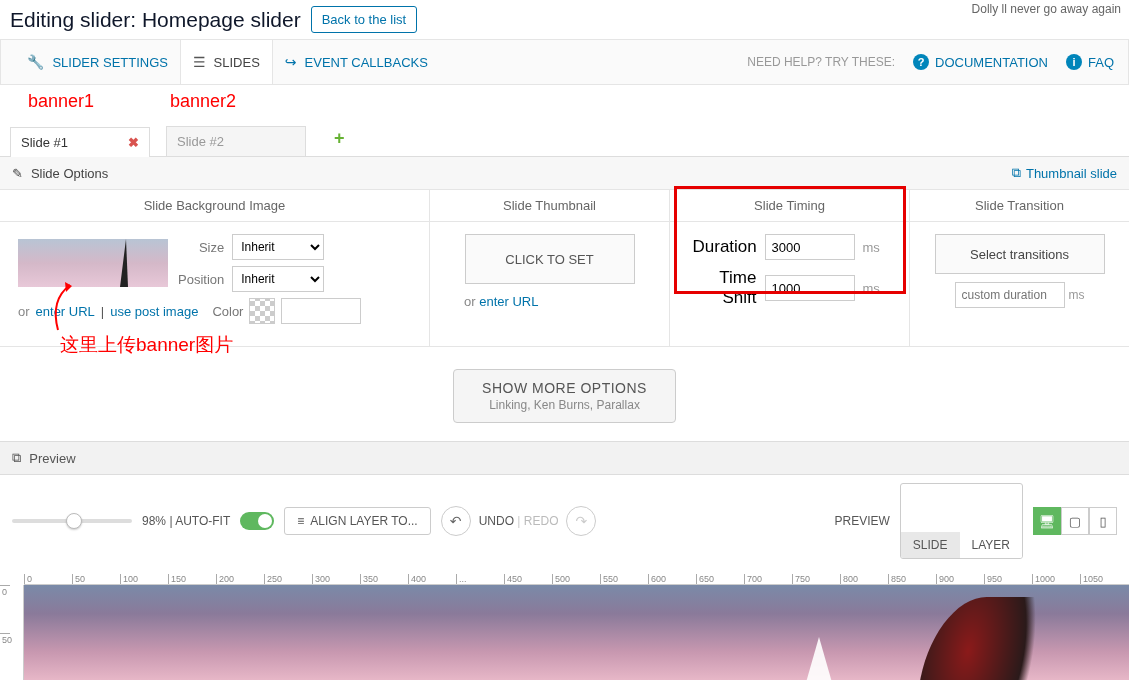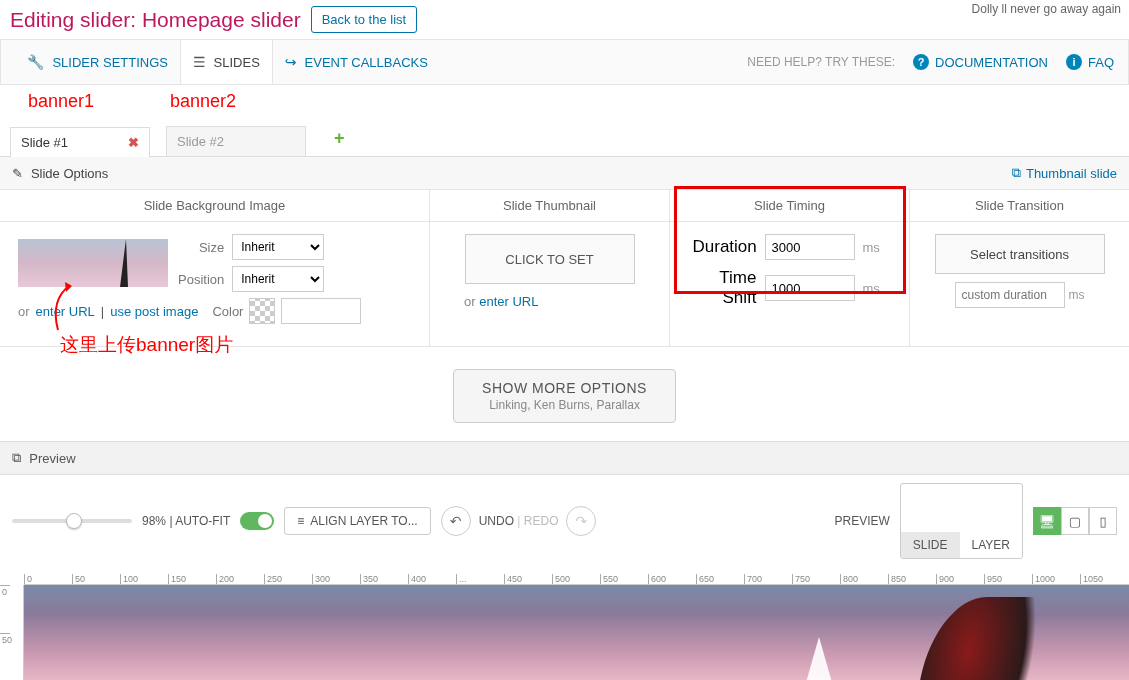--- a/index.html
+++ b/index.html
@@ -1,18 +1,18 @@
 <!DOCTYPE html>
 <html><head>
 <meta charset="utf-8">
 <style>
 * { box-sizing: border-box; margin: 0; padding: 0; }
 body { font-family: -apple-system, Helvetica, Arial, sans-serif; font-size: 13px; color: #555; background: #fff; width: 1129px; }
 .header-row { display: flex; align-items: center; padding: 6px 10px; position: relative; }
-.page-title { font-size: 21px; font-weight: 400; color: #be185d; margin-right: 10px; }
+.page-title { font-size: 21px; font-weight: 400; color: #0f172a; margin-right: 10px; }
 .back-btn { border: 1px solid #0073aa; color: #0073aa; background: #fff; padding: 5px 10px; font-size: 13px; border-radius: 3px; cursor: pointer; }
 .dolly { position: absolute; right: 8px; top: 2px; color: #666; font-size: 12px; }
 .main-tabs { display: flex; align-items: center; border: 1px solid #e5e5e5; background: #fafafa; padding: 0 14px; height: 46px; }
 .main-tab { display: flex; align-items: center; gap: 8px; padding: 0 12px; height: 100%; color: #0073aa; font-size: 13px; cursor: pointer; }
 .main-tab.active { background: #fff; border-left: 1px solid #e5e5e5; border-right: 1px solid #e5e5e5; color: #444; }
 .main-tab .ico { font-size: 14px; color: #0073aa; }
 .help-area { margin-left: auto; display: flex; align-items: center; gap: 18px; }
 .help-label { color: #999; font-size: 12px; }
 .help-link { color: #0073aa; display: flex; align-items: center; gap: 6px; cursor: pointer; }
 .help-link .circ { display: inline-flex; width: 16px; height: 16px; border-radius: 50%; background: #0085ba; color: #fff; align-items: center; justify-content: center; font-size: 11px; font-weight: bold; }

